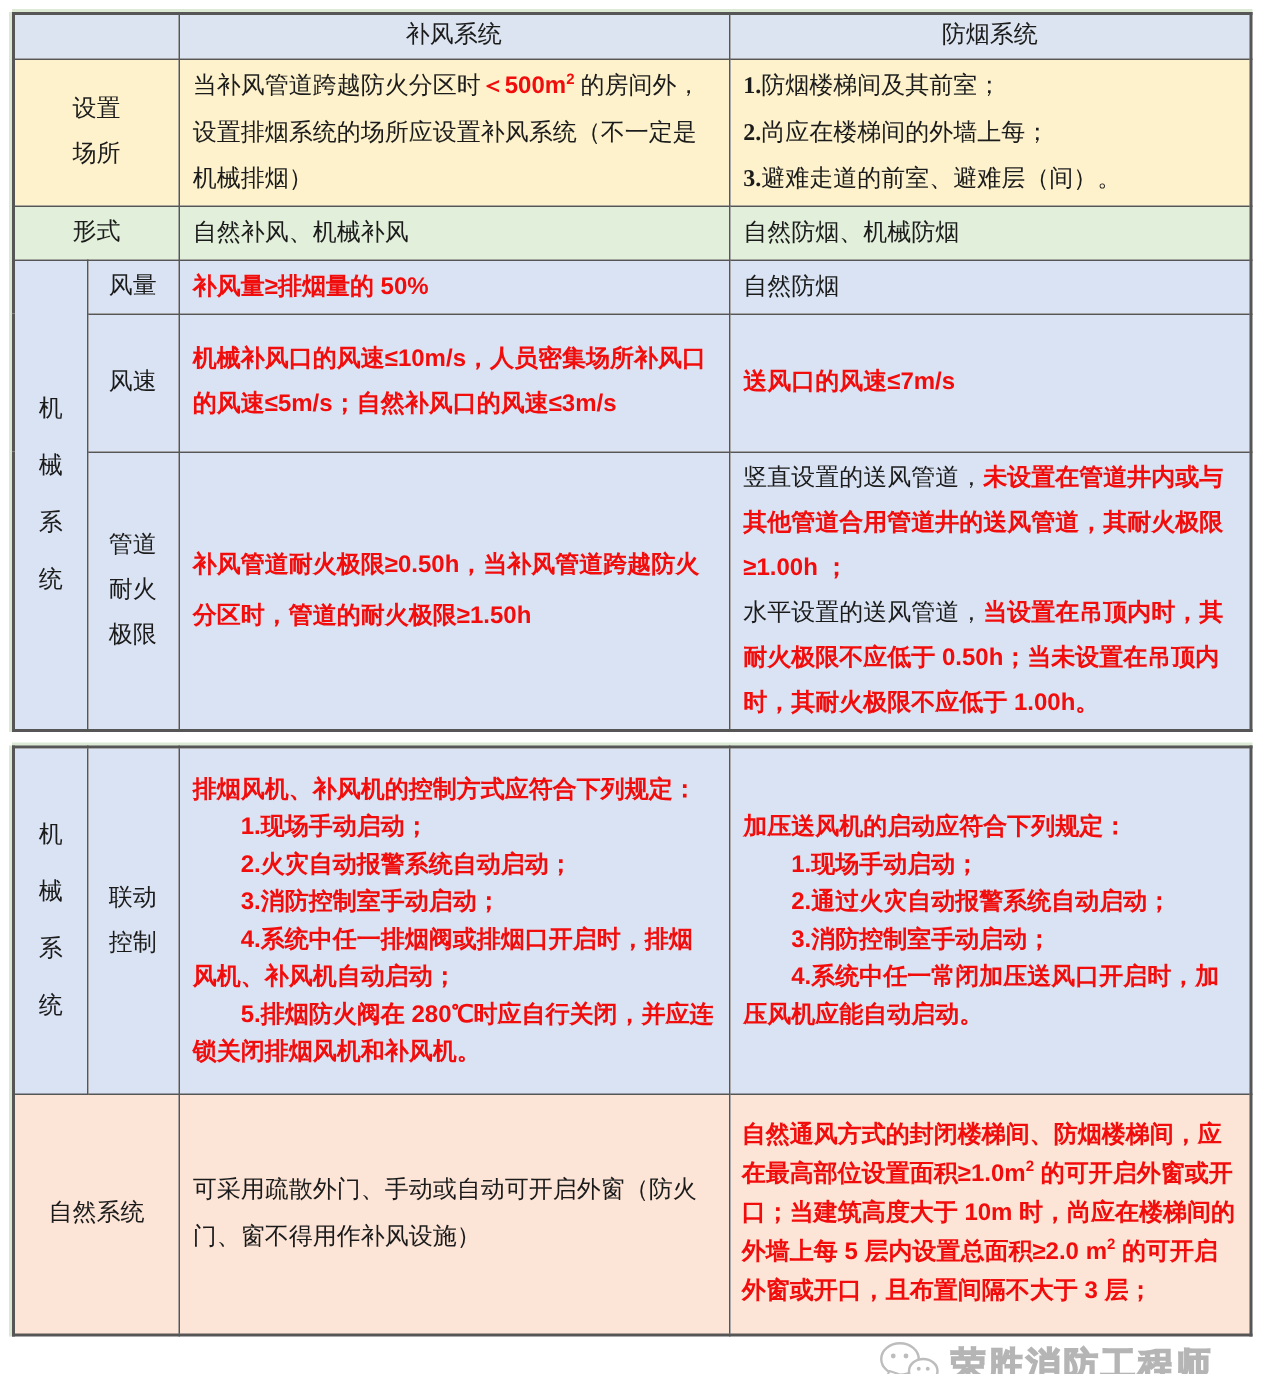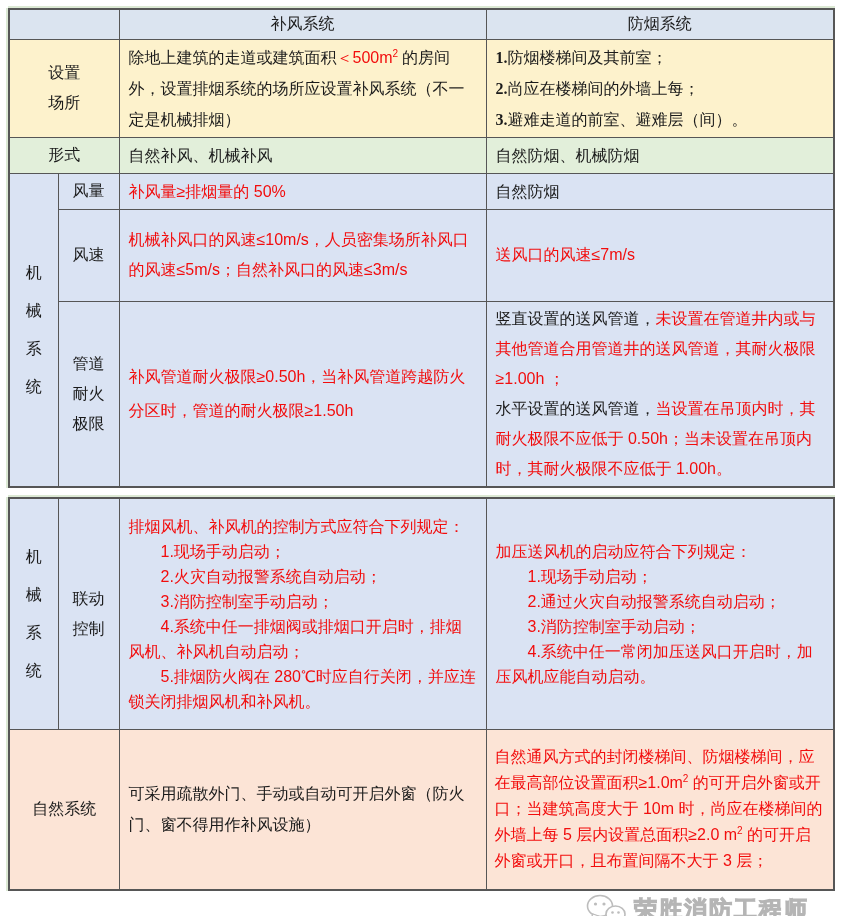--- a/index.html
+++ b/index.html
@@ -52,21 +52,21 @@
   .r-duct  td.c-smoke { line-height: 30px; }
   .r-duct  td.c-buf { line-height: 34px; }
   .r-link  td.cell { line-height: 25px; }
   .r-nat   td.c-smoke { line-height: 26px; padding: 2px 8px; margin-left: 16px; }
 
   .rt-line { min-height: 1em; }
   .rt-line.ind { text-indent: 2em; }
   .red {
     color: var(--red, #f20d0d);
     font-family: "Liberation Sans", sans-serif;
-    font-weight: normal;
+    font-weight: bold;
   }
   .b { font-weight: bold; }
   sup { font-size: 10px; line-height: 0; vertical-align: super; }
 
   .gap { height: 9px; }
 
   .wm {
     display: flex;
     align-items: center;
     justify-content: flex-end;
@@ -101,21 +101,21 @@
         <td class="lab" colspan="2"></td>
         <td class="hd">补风系统</td>
         <td class="hd">防烟系统</td>
       </tr>
       <tr class="r-place">
         <td class="lab" colspan="2">
             <div class="rt-line"><span>设置</span></div>
             <div class="rt-line"><span>场所</span></div>
           </td>
         <td class="cell c-buf">
-            <div class="rt-line"><span>除地上建筑的走道或建筑面积</span><span class="red">＜500m</span><sup><span class="red">2</span></sup><span> 的房间外，设置排烟系统的场所应设置补风系统（不一定是机械排烟）</span></div>
+            <div class="rt-line"><span>当补风管道跨越防火分区时</span><span class="red">＜500m</span><sup><span class="red">2</span></sup><span> 的房间外，设置排烟系统的场所应设置补风系统（不一定是机械排烟）</span></div>
           </td>
         <td class="cell c-smoke">
             <div class="rt-line"><span class="b">1.</span><span>防烟楼梯间及其前室；</span></div>
             <div class="rt-line"><span class="b">2.</span><span>尚应在楼梯间的外墙上每；</span></div>
             <div class="rt-line"><span class="b">3.</span><span>避难走道的前室、避难层（间）。</span></div>
           </td>
       </tr>
       <tr class="r-form">
         <td class="lab" colspan="2">形式</td>
         <td class="cell c-buf">自然补风、机械补风</td>

